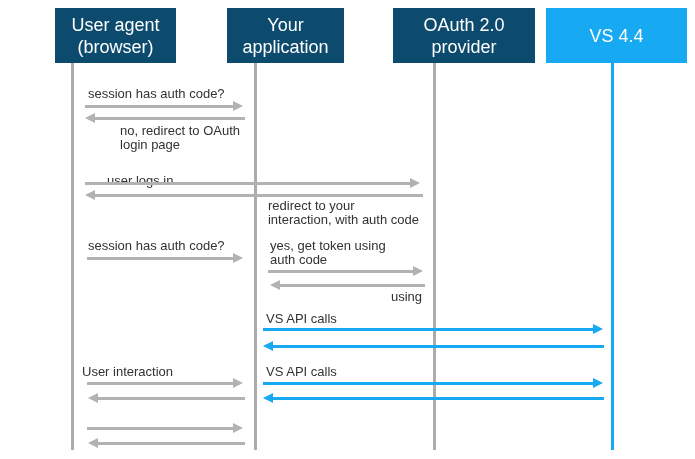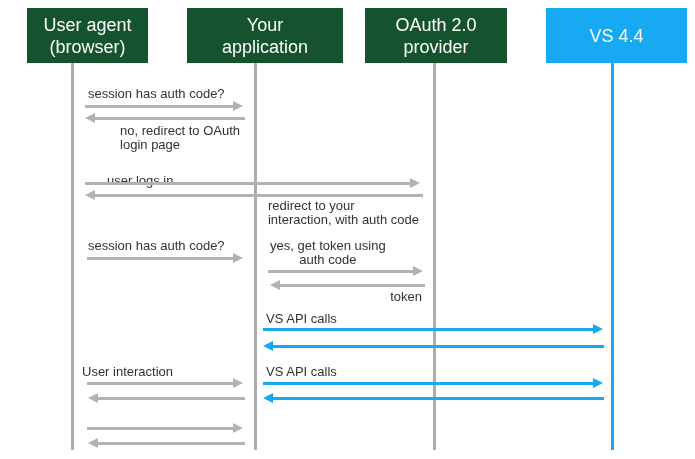--- a/index.html
+++ b/index.html
@@ -10,21 +10,21 @@
     overflow:hidden;
     font-family:"Liberation Sans", sans-serif;
   }
   .actor-box{
     position:absolute;
     display:flex;align-items:center;justify-content:center;text-align:center;
     color:#ffffff;
     font-size:18px;line-height:22px;
     white-space:pre-line;
   }
-  .actor-box.gray{background:#14532d;}
+  .actor-box.gray{background:#0c4a6e;margin-left:28px;}
   .actor-box.blue{background:#17A9F1;}
   .lifeline{position:absolute;}
   .lifeline.gray{background:#ACACAC;}
   .lifeline.blue{background:#17A9F1;}
   .msg-label{
     position:absolute;
     font-size:13px;line-height:14px;
     color:#323232;
     white-space:pre-line;
   }
@@ -38,38 +38,38 @@
   .arrow-head.r.blue{border-left:10px solid #17A9F1;}
   .arrow-head.l.blue{border-right:10px solid #17A9F1;}
 </style>
 </head>
 <body>
 
 <div id="stage">
     <div class="actor-box gray" style="left: 27px; top: 8px; width: 121px; height: 55px;">User agent
 (browser)</div>
     <div class="lifeline gray" style="left: 71px; top: 63px; width: 3px; height: 387px;"></div>
-    <div class="actor-box gray" style="left: 187px; top: 8px; width: 156px; height: 55px;">Your
+    <div class="actor-box gray" style="left: 199px; top: 8px; width: 117px; height: 55px;">Your
 application</div>
     <div class="lifeline gray" style="left: 254px; top: 63px; width: 3px; height: 387px;"></div>
     <div class="actor-box gray" style="left: 365px; top: 8px; width: 142px; height: 55px;">OAuth 2.0
 provider</div>
     <div class="lifeline gray" style="left: 433px; top: 63px; width: 3px; height: 387px;"></div>
     <div class="actor-box blue" style="left: 546px; top: 8px; width: 141px; height: 55px;">VS 4.4</div>
     <div class="lifeline blue" style="left: 611px; top: 63px; width: 3px; height: 387px;"></div>
     <div class="msg-label" style="top: 87px; left: 88px;">session has auth code?</div>
     <div class="msg-label right" style="top: 124px; right: 455px;">no, redirect to OAuth
 login page</div>
     <div class="msg-label" style="top: 174px; left: 107px;">user logs in</div>
     <div class="msg-label right" style="top: 199px; right: 276px;">redirect to your
 interaction, with auth code</div>
     <div class="msg-label" style="top: 239px; left: 88px;">session has auth code?</div>
-    <div class="msg-label" style="top: 239px; left: 270px; text-align: center;">yes, get token using
+    <div class="msg-label" style="top: 239px; left: 270px;">yes, get token using
 auth code</div>
-    <div class="msg-label right" style="top: 290px; right: 273px;">token</div>
+    <div class="msg-label right" style="top: 290px; right: 273px;">using</div>
     <div class="msg-label" style="top: 312px; left: 266px;">VS API calls</div>
     <div class="msg-label" style="top: 365px; left: 82px;">User interaction</div>
     <div class="msg-label" style="top: 365px; left: 266px;">VS API calls</div>
     <div class="arrow-line gray" style="top: 105px; width: 149px; left: 85px;"></div>
     <div class="arrow-head r gray" style="top: 101px; left: 233px;"></div>
     <div class="arrow-line gray" style="top: 117px; width: 151px; left: 94px;"></div>
     <div class="arrow-head l gray" style="top: 113px; left: 85px;"></div>
     <div class="arrow-line gray" style="top: 182px; width: 326px; left: 85px;"></div>
     <div class="arrow-head r gray" style="top: 178px; left: 410px;"></div>
     <div class="arrow-line gray" style="top: 194px; width: 329px; left: 94px;"></div>

